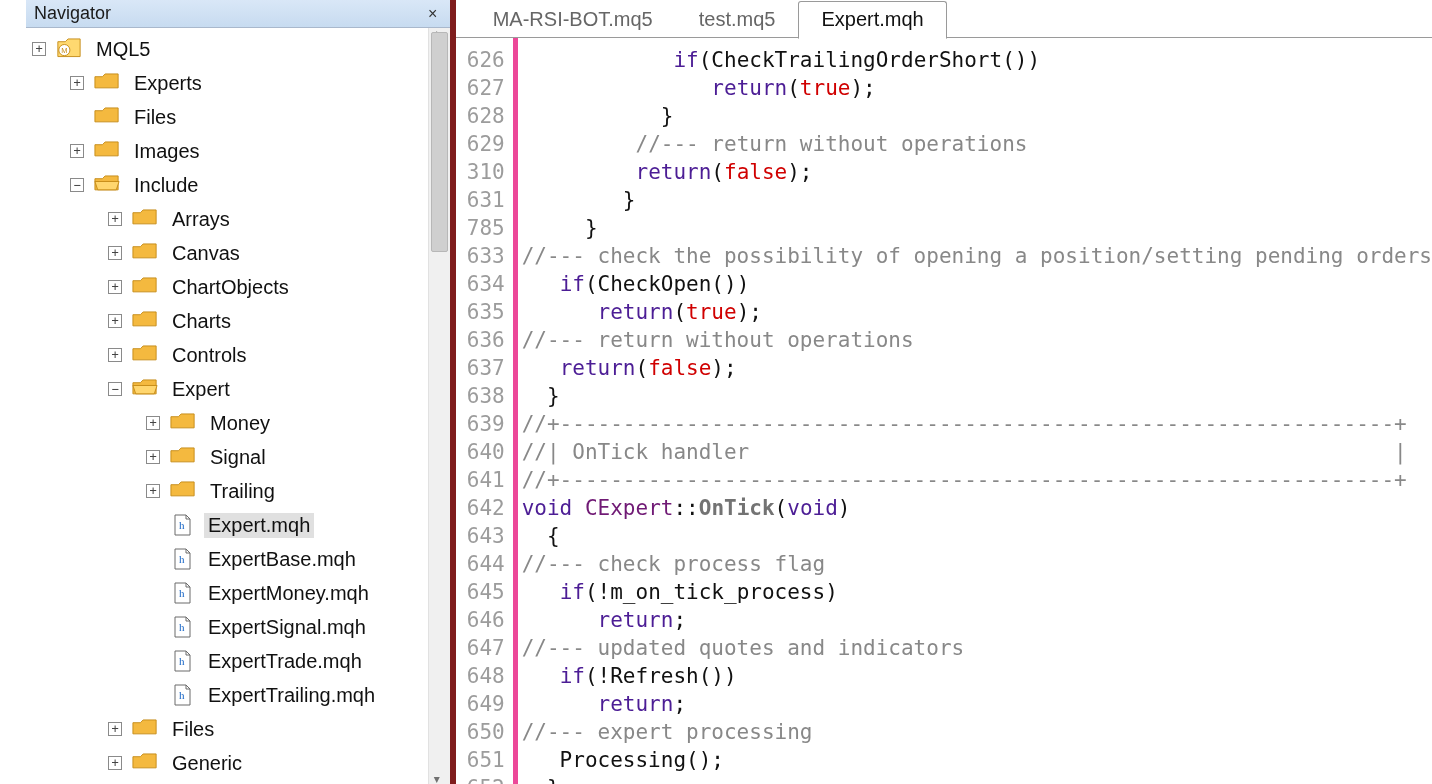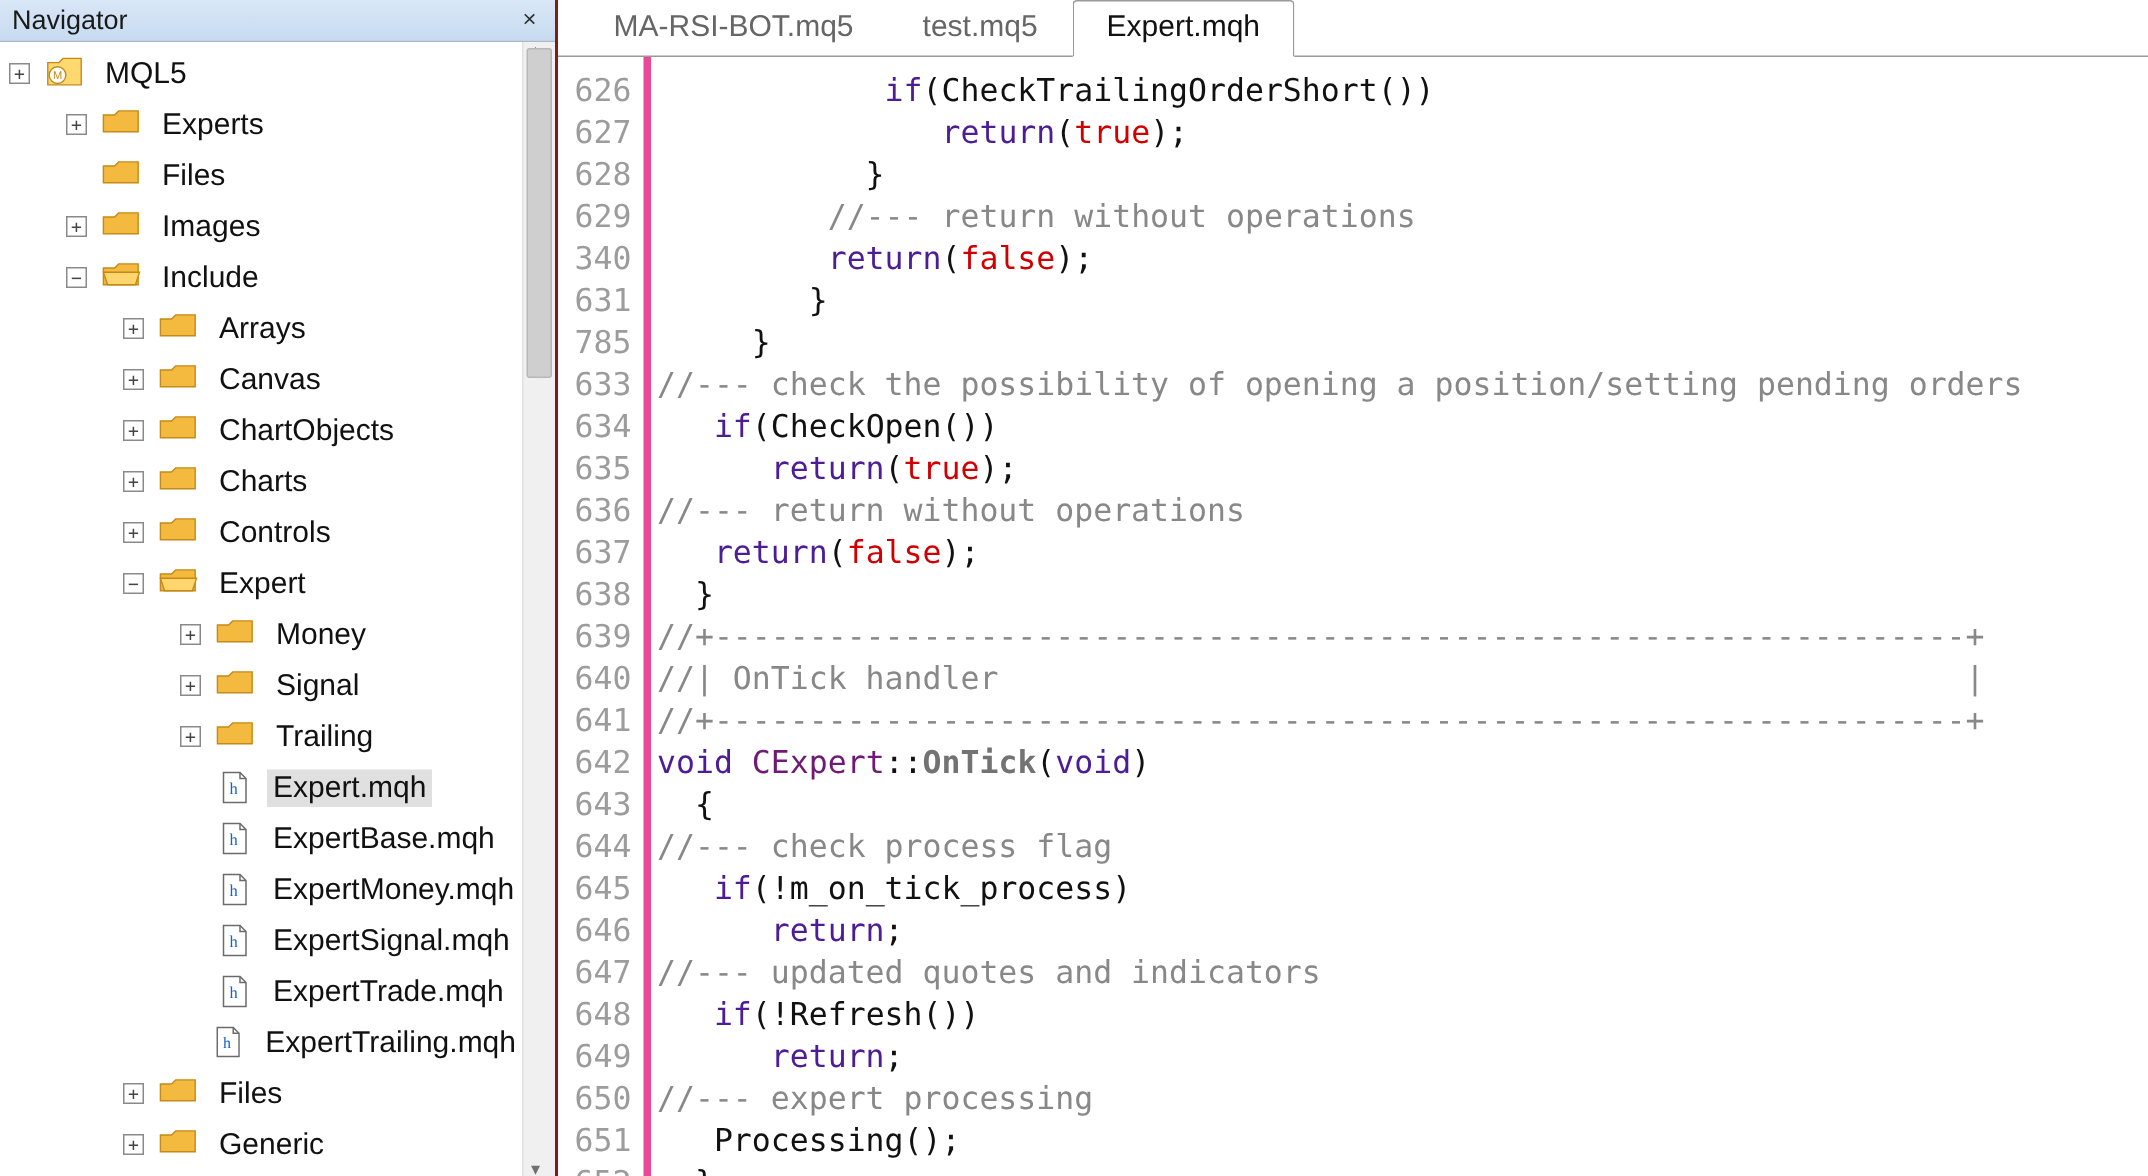--- a/index.html
+++ b/index.html
@@ -6,25 +6,26 @@
 body {
   font-family: "Segoe UI", Tahoma, sans-serif;
   font-size: 16px;
   width: 1432px;
   height: 784px;
   overflow: hidden;
   display: flex;
   background: #fff;
 }
 .sidebar {
-  width: 372px;
+  width: 432px;
   height: 100%;
   display: flex;
   flex-direction: column;
-  border-right: 2px solid #7f1d1d;
+  border-right: 6px solid #7f1d1d;
+  margin-left: 26px;
 }
 .panel-header {
   height: 30px;
   background: linear-gradient(#d9e7f7,#c7dbf0);
   border-bottom: 1px solid #a9b8cc;
   display: flex;
   align-items: center;
   padding: 0 8px;
   font-size: 18px;
   color: #1a1a1a;
@@ -85,21 +86,21 @@
 .nlabel.selected { background: #e0e0e0; }
 
 .editor {
   flex: 1;
   display: flex;
   flex-direction: column;
 }
 .tabbar {
   height: 38px;
   display: flex;
-  align-items: flex-end;
+  align-items: center;
   border-bottom: 1px solid #9a9a9a;
   padding-left: 14px;
   gap: 0;
   background: #fff;
 }
 .tab {
   padding: 6px 22px 7px 22px;
   font-size: 20px;
   color: #666;
   border: 1px solid transparent;
@@ -372,21 +373,21 @@
       <div class="tab">MA-RSI-BOT.mq5</div>
       <div class="tab">test.mq5</div>
       <div class="tab active">Expert.mqh</div>
     </div>
   <div class="code-area">
     <div class="gutter" id="gutter">
         <div>626</div>
         <div>627</div>
         <div>628</div>
         <div>629</div>
-        <div>340</div>
+        <div>310</div>
         <div>631</div>
         <div>785</div>
         <div>633</div>
         <div>634</div>
         <div>635</div>
         <div>636</div>
         <div>637</div>
         <div>638</div>
         <div>639</div>
         <div>640</div>

